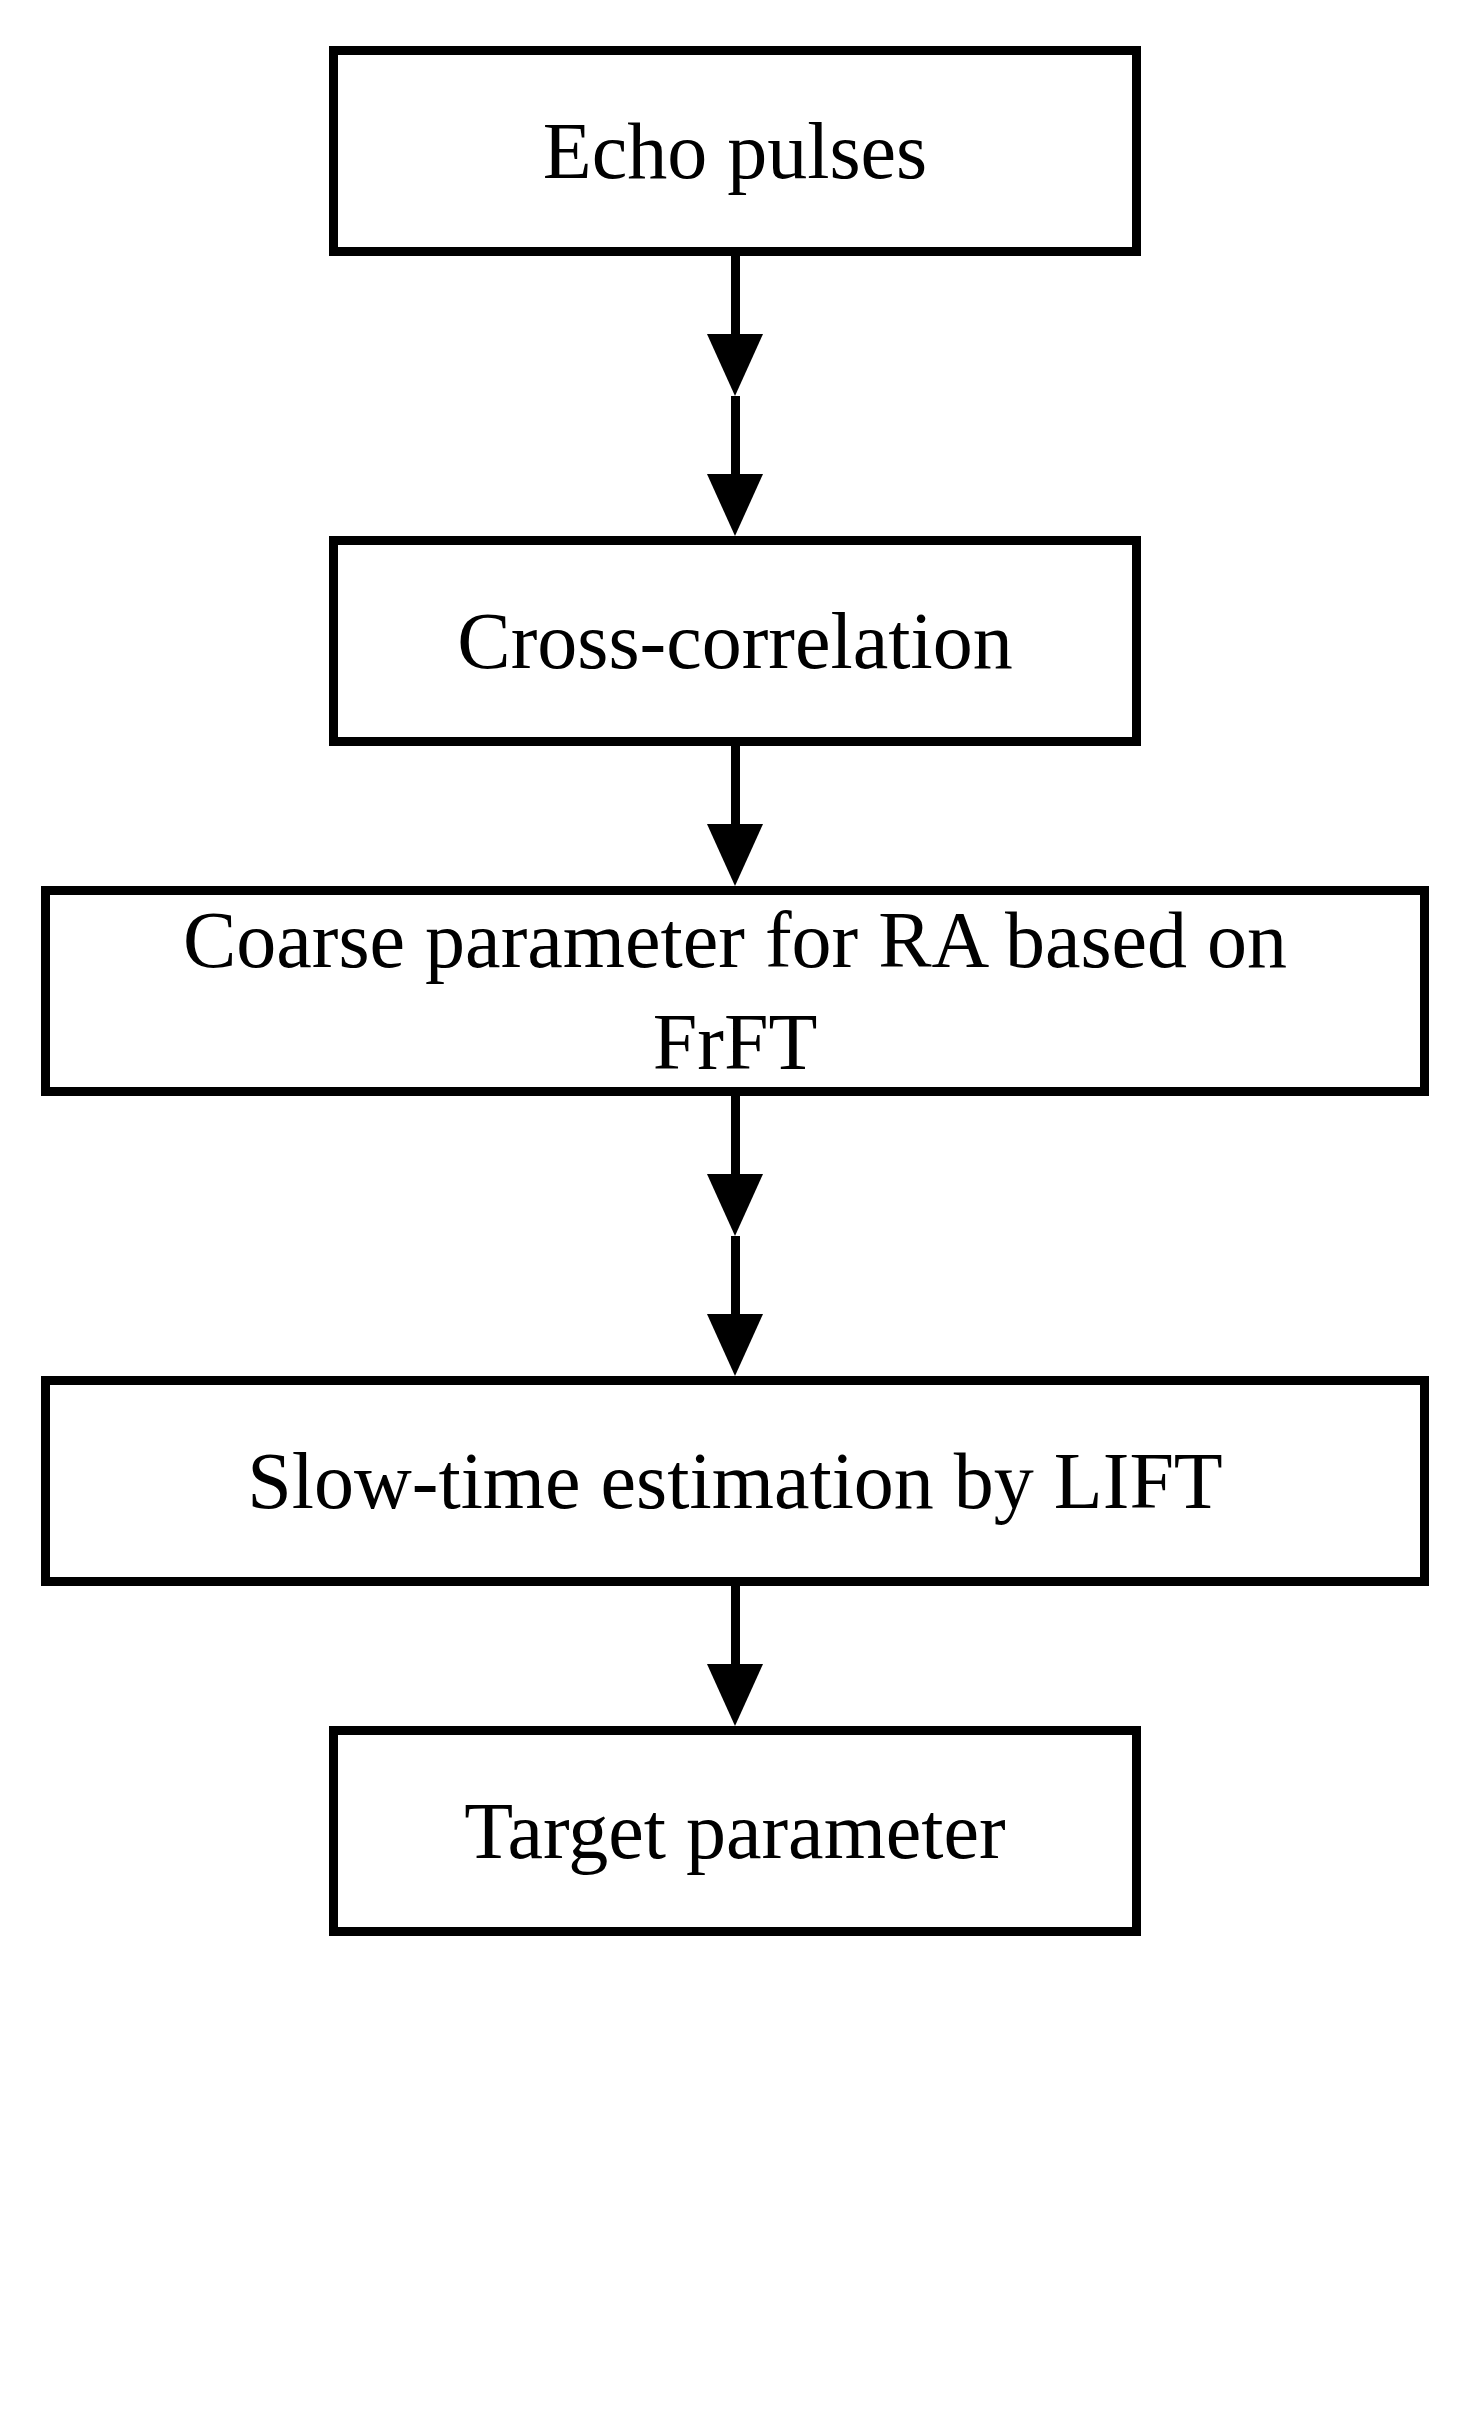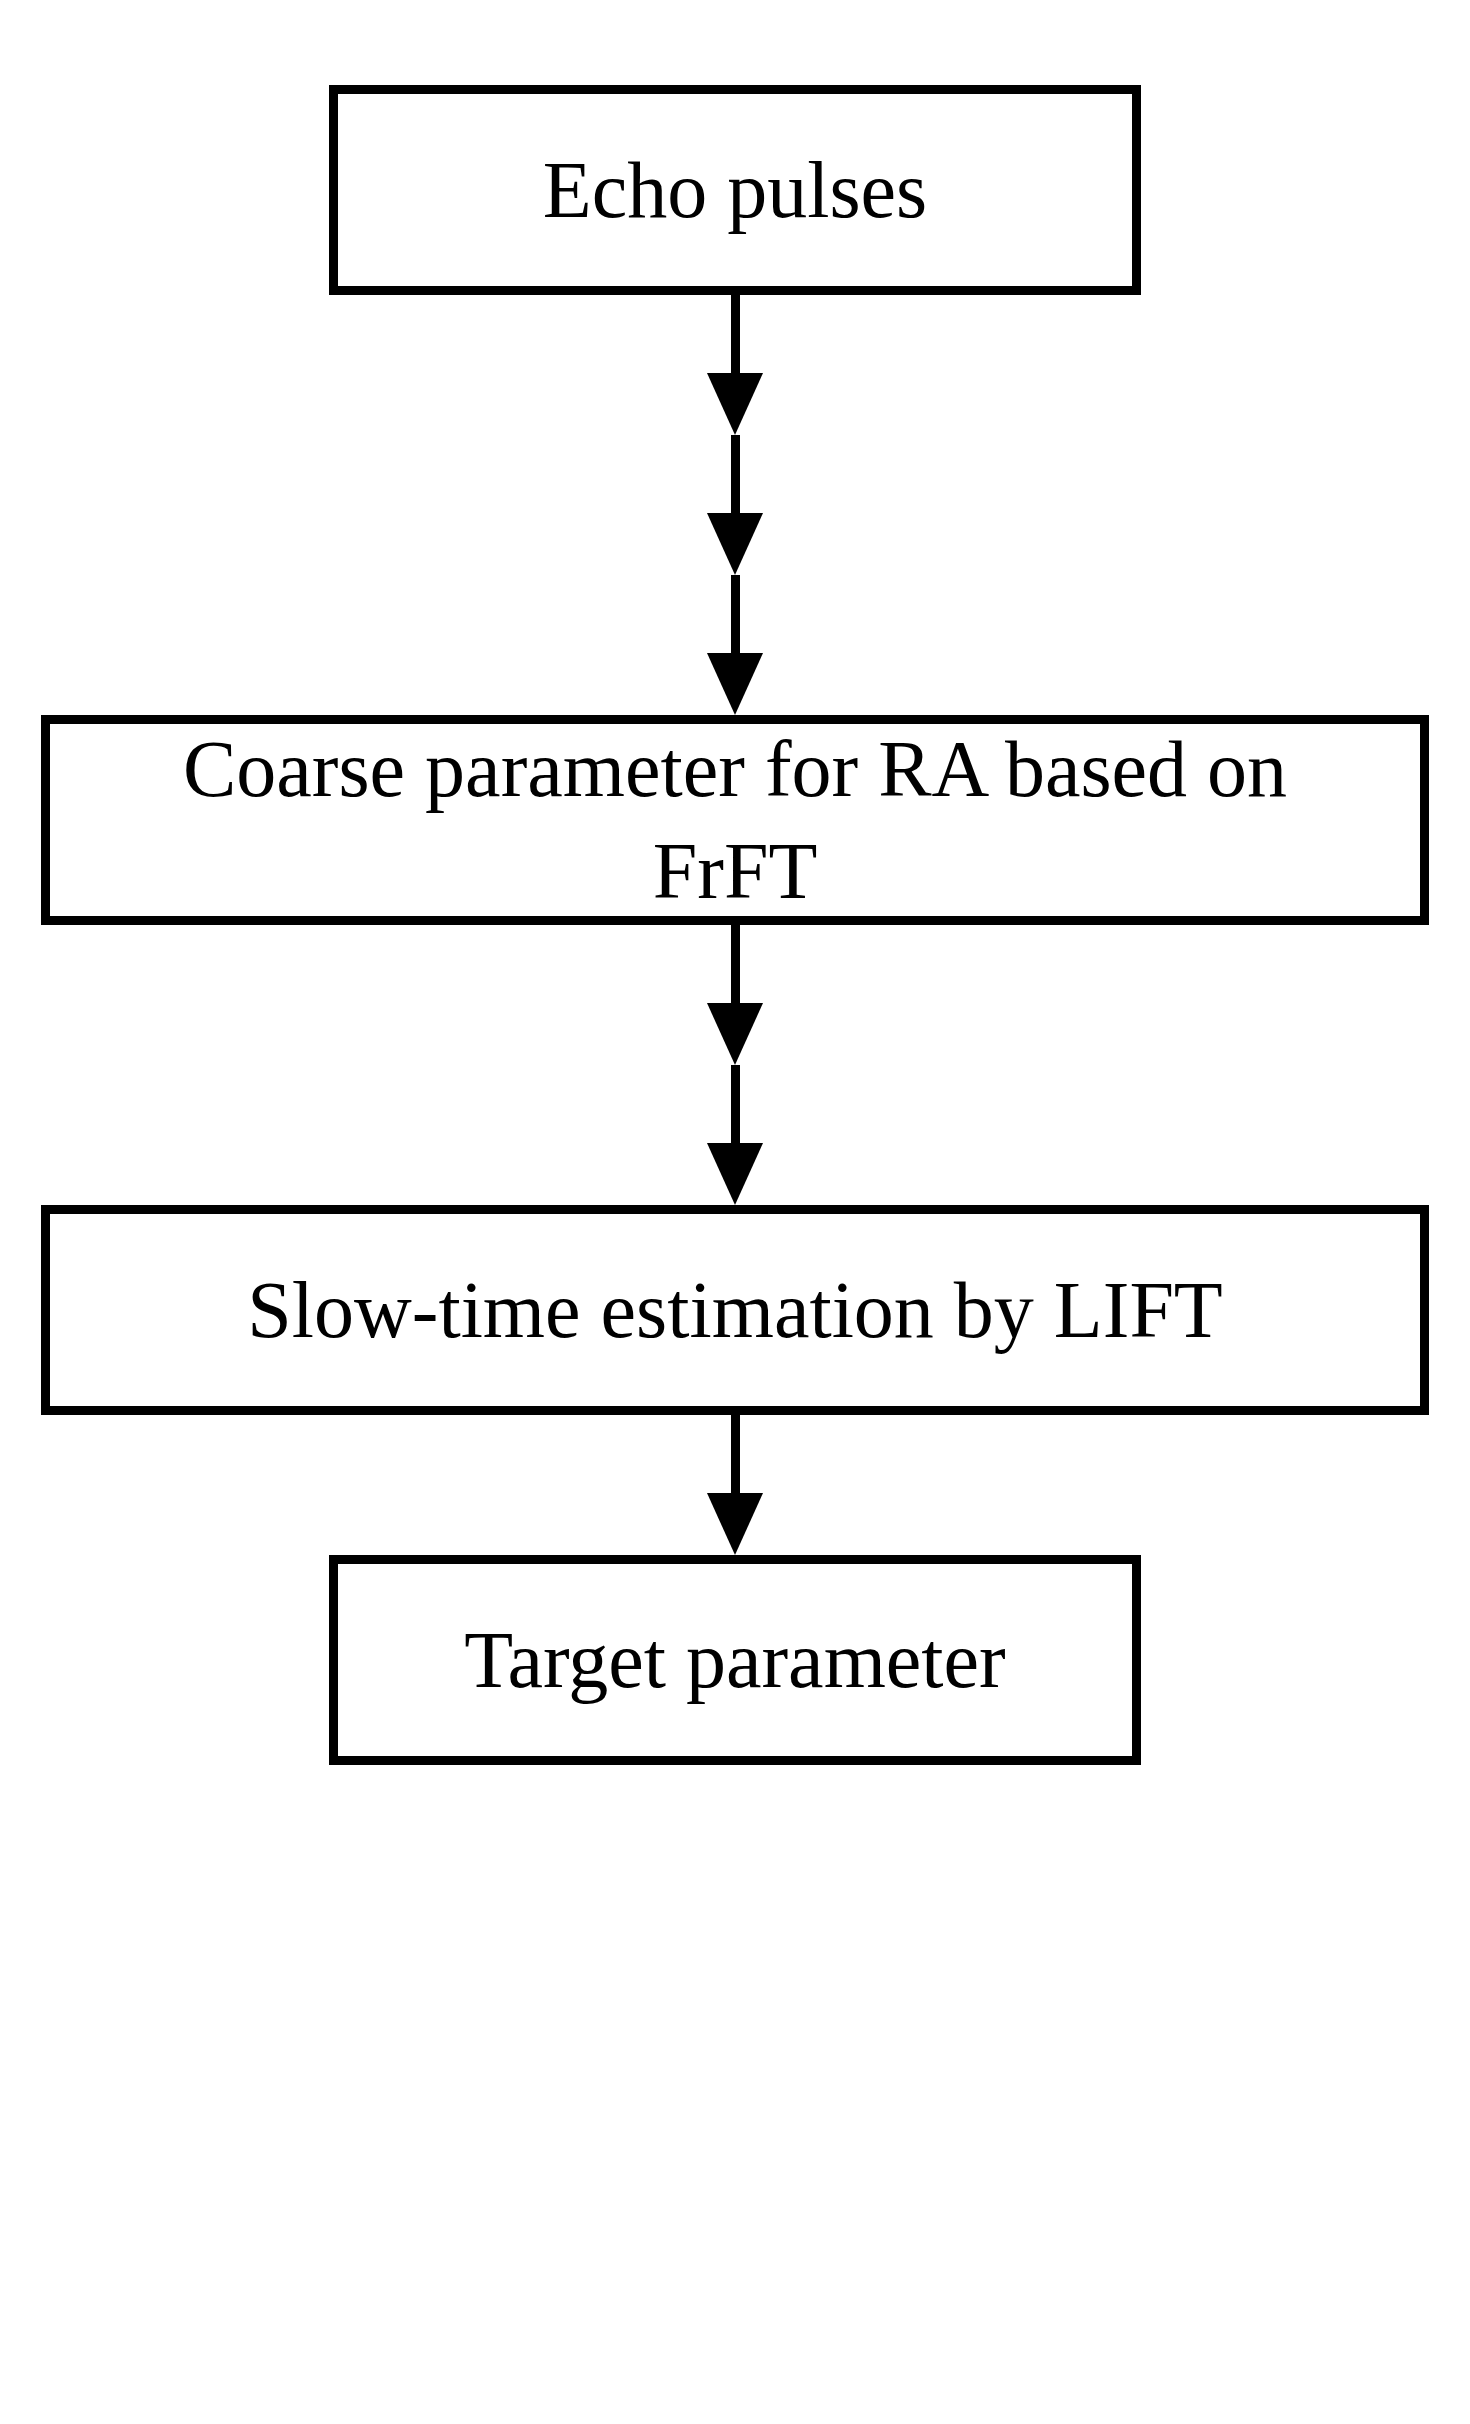--- a/index.html
+++ b/index.html
@@ -6,21 +6,21 @@
   .page {
     position: relative;
     width: 1470px;
     height: 2424px;
     background: #ffffff;
     font-family: "Liberation Serif", serif;
     display: flex;
     flex-direction: column;
     align-items: center;
     box-sizing: border-box;
-    padding-top: 85px;
+    padding-top: 46px;
     overflow: hidden;
   }
   .node {
     box-sizing: border-box;
     border: 9px solid #000000;
     background: #ffffff;
     color: #000000;
     height: 210px;
     display: flex;
     align-items: center;
@@ -66,20 +66,23 @@
     <div class="stem"></div>
     <div class="head"></div>
   </div>
 
 
   <div class="arrow">
     <div class="stem"></div>
     <div class="head"></div>
   </div>
 
+  <div class="node narrow">
+    <span class="label">Cross-correlation</span>
+  </div>
 
   <div class="arrow">
     <div class="stem"></div>
     <div class="head"></div>
   </div>
 
   <div class="node wide">
     <span class="label">Coarse parameter for RA based on
 FrFT</span>
   </div>

